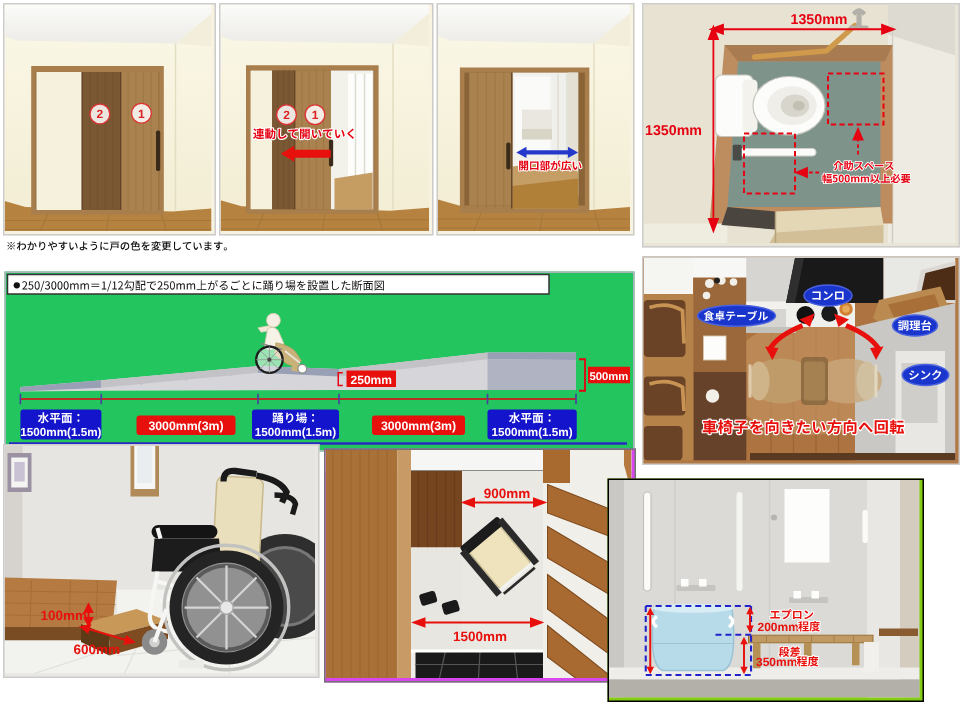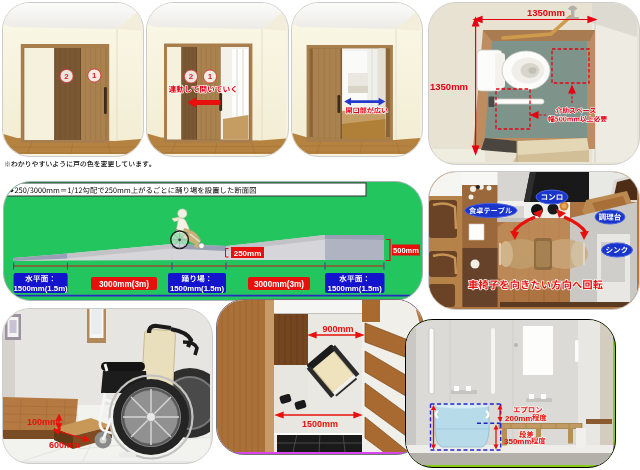--- a/index.html
+++ b/index.html
@@ -1,15 +1,15 @@
 <!DOCTYPE html>
 <html><head><meta charset="utf-8"><style>
 html,body{margin:0;padding:0;background:#fff;width:640px;height:470px;overflow:hidden;}
 body{font-family:"Liberation Sans",sans-serif;position:relative;}
-.p{position:absolute;overflow:hidden;border-radius:28px;}
+.p{position:absolute;overflow:hidden;}
 svg{display:block}
 </style></head><body>
 
 <div class="p" style="left:2px;top:2px;width:140px;height:153px;border:1px solid #ccc;background:#f7f3e0">
 <svg width="138" height="151" viewBox="0 0 138 151">
 <defs>
         <linearGradient id="wallg" x1="0" y1="0" x2="0" y2="1">
           <stop offset="0" stop-color="#fbf8e8"></stop>
           <stop offset="1" stop-color="#f2edd3"></stop>
         </linearGradient>
@@ -360,21 +360,21 @@
       <path transform="translate(40,41.3)" d="M5.9 -1.8 5.7 -1.6V-3.8C6 -3.6 6.3 -3.5 6.5 -3.4C6.7 -3.6 6.9 -4 7.1 -4.2C5.9 -4.5 4.8 -5.2 4 -6.1H3.1C2.5 -5.4 1.4 -4.6 0.2 -4.1C0.3 -3.9 0.6 -3.6 0.7 -3.4C0.9 -3.5 1.2 -3.6 1.4 -3.8V-0.3L0.7 -0.2L0.8 0.6C1.6 0.5 2.8 0.4 3.9 0.3L3.8 -0.5L2.3 -0.3V-1.4H3.1C3.8 -0.3 4.8 0.4 6.4 0.6C6.5 0.4 6.7 0.1 6.9 -0.1C6.3 -0.2 5.7 -0.3 5.2 -0.5C5.7 -0.7 6.2 -1 6.6 -1.3ZM3.1 -4.7V-4.1H2.1C2.7 -4.5 3.2 -5 3.6 -5.4C3.9 -5 4.5 -4.5 5.1 -4.1H4V-4.7ZM4.9 -2.5V-2.1H2.3V-2.5ZM4.9 -3.1H2.3V-3.5H4.9ZM4.5 -0.9C4.3 -1.1 4.1 -1.2 4 -1.4H5.4C5.1 -1.2 4.8 -1.1 4.5 -0.9Z M9.1 -2.7H12.5V-2.3H9.1ZM9.1 -3.8H12.5V-3.4H9.1ZM7.5 -1.2V-0.4H10.3V0.6H11.2V-0.4H14.1V-1.2H11.2V-1.6H13.4V-4.5H11.2V-4.9H13.8V-5.6H11.2V-6.1H10.3V-4.5H8.3V-1.6H10.3V-1.2Z M15.8 -5.5V-4.6C16.1 -4.6 16.4 -4.6 16.6 -4.6C17.1 -4.6 19.1 -4.6 19.5 -4.6C19.8 -4.6 20 -4.6 20.3 -4.6V-5.5C20 -5.5 19.8 -5.5 19.5 -5.5C19.1 -5.5 17.1 -5.5 16.6 -5.5C16.4 -5.5 16.1 -5.5 15.8 -5.5ZM15 -3.7V-2.7C15.2 -2.8 15.5 -2.8 15.7 -2.8H17.7C17.7 -2.2 17.5 -1.6 17.2 -1.2C16.9 -0.8 16.4 -0.3 15.9 -0.1L16.8 0.5C17.4 0.1 18 -0.4 18.2 -0.9C18.5 -1.4 18.6 -2 18.7 -2.8H20.4C20.6 -2.8 20.9 -2.8 21.1 -2.7V-3.7C20.9 -3.7 20.6 -3.6 20.4 -3.6C20 -3.6 16.1 -3.6 15.7 -3.6C15.5 -3.6 15.2 -3.7 15 -3.7Z M22.3 -3.3V-2.2C22.5 -2.2 23 -2.2 23.4 -2.2C24.3 -2.2 26.6 -2.2 27.3 -2.2C27.6 -2.2 28 -2.2 28.1 -2.2V-3.3C27.9 -3.3 27.6 -3.3 27.3 -3.3C26.6 -3.3 24.3 -3.3 23.4 -3.3C23 -3.3 22.5 -3.3 22.3 -3.3Z M35.3 -6.2 34.7 -6C34.9 -5.7 35.1 -5.3 35.3 -5L35.8 -5.3C35.7 -5.6 35.5 -6 35.3 -6.2ZM35 -4.7 34.6 -5 34.8 -5.1C34.7 -5.4 34.5 -5.8 34.3 -6.1L33.7 -5.8C33.8 -5.6 34 -5.4 34.1 -5.1C33.9 -5.1 33.8 -5.1 33.7 -5.1C33.3 -5.1 30.9 -5.1 30.4 -5.1C30.2 -5.1 29.8 -5.1 29.5 -5.2V-4.2C29.7 -4.2 30.1 -4.2 30.4 -4.2C30.9 -4.2 33.3 -4.2 33.8 -4.2C33.7 -3.6 33.4 -2.8 32.9 -2.2C32.3 -1.4 31.5 -0.8 30.1 -0.5L30.9 0.4C32.2 -0 33.1 -0.7 33.8 -1.6C34.4 -2.4 34.7 -3.5 34.8 -4.2C34.9 -4.4 34.9 -4.6 35 -4.7Z M39.6 -0.2 40.2 0.3C40.3 0.3 40.4 0.2 40.5 0.1C41.3 -0.3 42.4 -1.1 43 -1.8L42.4 -2.6C41.9 -1.9 41.2 -1.4 40.6 -1.1C40.6 -1.6 40.6 -4.3 40.6 -4.9C40.6 -5.2 40.7 -5.5 40.7 -5.5H39.6C39.6 -5.5 39.7 -5.2 39.7 -4.9C39.7 -4.3 39.7 -1.1 39.7 -0.7C39.7 -0.5 39.7 -0.3 39.6 -0.2ZM36.3 -0.3 37.2 0.3C37.8 -0.2 38.2 -0.9 38.4 -1.7C38.6 -2.5 38.7 -4 38.7 -4.8C38.7 -5.1 38.7 -5.5 38.7 -5.5H37.7C37.7 -5.3 37.7 -5.1 37.7 -4.8C37.7 -4 37.7 -2.6 37.5 -2C37.3 -1.4 36.9 -0.7 36.3 -0.3Z" fill="#fff"></path>
       <ellipse cx="181" cy="45" rx="15" ry="7" fill="#1a35cc" stroke="#4a62e0" stroke-width="1"></ellipse>
       <path transform="translate(169.5,47.8)" d="M0.5 -4.1V-3.4H2.6V-4.1ZM0.6 -6.2V-5.5H2.5V-6.2ZM0.5 -3.1V-2.4H2.6V-3.1ZM0.2 -5.2V-4.5H2.8V-5.2ZM4.7 -5.3V-4.8H4.1V-4.2H4.7V-3.7H4.1V-3H6.1V-3.7H5.4V-4.2H6V-4.8H5.4V-5.3ZM0.5 -2V0.6H1.2V0.3L2.6 0.3C2.8 0.4 3.1 0.6 3.2 0.7C3.8 -0.4 3.9 -2.1 3.9 -3.3V-5.4H6.3V-0.3C6.3 -0.2 6.3 -0.2 6.2 -0.2C6.1 -0.2 5.7 -0.2 5.4 -0.2C5.5 0 5.6 0.4 5.6 0.7C6.2 0.7 6.6 0.7 6.8 0.5C7.1 0.4 7.2 0.1 7.2 -0.3V-6.2H3V-3.3C3 -2.3 3 -0.9 2.6 0.1V-2ZM4.1 -2.6V-0.3H4.8V-0.6H6V-2.6ZM4.8 -1.9H5.4V-1.2H4.8ZM1.2 -1.3H1.8V-0.4H1.2Z M11.5 -4H12.3V-3.4H11.5ZM13.1 -4H13.8V-3.4H13.1ZM11.5 -5.4H12.3V-4.7H11.5ZM13.1 -5.4H13.8V-4.7H13.1ZM10.1 -0.4V0.4H15V-0.4H13.1V-1.1H14.8V-1.9H13.1V-2.6H14.7V-6.1H10.7V-2.6H12.2V-1.9H10.6V-1.1H12.2V-0.4ZM7.8 -0.9 8 -0C8.7 -0.3 9.6 -0.6 10.5 -0.8L10.3 -1.7L9.6 -1.5V-3H10.3V-3.8H9.6V-5.2H10.4V-6H7.9V-5.2H8.7V-3.8H7.9V-3H8.7V-1.2Z M16.5 -2.7V0.7H17.4V0.4H20.6V0.7H21.5V-2.7ZM17.4 -0.5V-1.8H20.6V-0.5ZM15.6 -4.3 15.7 -3.4C17.1 -3.4 19.3 -3.5 21.3 -3.6C21.5 -3.4 21.6 -3.1 21.8 -2.9L22.5 -3.5C22.2 -4.2 21.2 -5.1 20.5 -5.7L19.8 -5.2C20 -5 20.3 -4.7 20.5 -4.5L17.9 -4.4C18.3 -4.9 18.7 -5.6 19 -6.2L18 -6.5C17.7 -5.8 17.2 -5 16.8 -4.3Z" fill="#fff"></path>
       <ellipse cx="188" cy="78" rx="15.5" ry="7" fill="#1a35cc" stroke="#4a62e0" stroke-width="1"></ellipse>
       <path transform="translate(176.5,80.8)" d="M2.3 -6 1.8 -5.2C2.3 -4.9 3.1 -4.4 3.5 -4.1L4.1 -4.9C3.7 -5.2 2.9 -5.7 2.3 -6ZM0.9 -0.6 1.5 0.4C2.2 0.3 3.3 -0.1 4 -0.6C5.3 -1.3 6.4 -2.2 7.1 -3.3L6.5 -4.3C5.9 -3.2 4.8 -2.2 3.5 -1.5C2.7 -1 1.8 -0.8 0.9 -0.6ZM1.2 -4.3 0.6 -3.4C1.1 -3.2 1.9 -2.7 2.4 -2.4L2.9 -3.2C2.5 -3.5 1.7 -4 1.2 -4.3Z M9.4 -5.8 8.7 -5C9.3 -4.6 10.2 -3.8 10.6 -3.4L11.4 -4.2C11 -4.6 10 -5.4 9.4 -5.8ZM8.5 -0.7 9.1 0.3C10.2 0.1 11.2 -0.3 11.9 -0.8C13.2 -1.5 14.2 -2.6 14.8 -3.6L14.2 -4.7C13.7 -3.6 12.7 -2.5 11.4 -1.7C10.7 -1.3 9.7 -0.9 8.5 -0.7Z M19.6 -5.9 18.4 -6.3C18.4 -6 18.2 -5.7 18.1 -5.5C17.7 -4.8 17.1 -3.9 15.7 -3L16.6 -2.4C17.3 -2.9 18 -3.6 18.5 -4.3H20.6C20.5 -3.7 20.1 -2.8 19.6 -2.2C18.9 -1.4 18 -0.8 16.5 -0.3L17.4 0.5C18.8 -0.1 19.7 -0.8 20.5 -1.6C21.1 -2.5 21.6 -3.5 21.8 -4.2C21.8 -4.4 21.9 -4.6 22 -4.7L21.3 -5.2C21.1 -5.2 20.8 -5.1 20.6 -5.1H19.1L19.1 -5.2C19.2 -5.3 19.4 -5.7 19.6 -5.9Z" fill="#fff"></path>
       <path transform="translate(39,116.5)" d="M1.5 -6.2V-2.1H4.4V-1.6H0.5V-0.4H4.4V0.9H5.7V-0.4H9.8V-1.6H5.7V-2.1H8.7V-6.2H5.7V-6.7H9.5V-7.8H5.7V-8.7H4.4V-7.8H0.7V-6.7H4.4V-6.2ZM2.7 -3.7H4.4V-3.1H2.7ZM5.7 -3.7H7.5V-3.1H5.7ZM2.7 -5.2H4.4V-4.6H2.7ZM5.7 -5.2H7.5V-4.6H5.7Z M14.7 -3.4V-0.4H15.7V-0.9H17.8V-3.4ZM15.7 -2.6H16.7V-1.8H15.7ZM16.8 -8.7C16.7 -8.4 16.7 -8.1 16.7 -7.9H14.6V-6.9H16.5C16.2 -6.3 15.6 -6 14.3 -5.7C14.5 -5.6 14.7 -5.3 14.9 -5H14.2V-4H18.4V-0.3C18.4 -0.2 18.4 -0.2 18.2 -0.2C18 -0.2 17.5 -0.2 16.9 -0.2C17.1 0.1 17.3 0.6 17.4 0.9C18.1 0.9 18.7 0.9 19.1 0.7C19.5 0.6 19.6 0.2 19.6 -0.3V-4H20.3V-5H19.4L20.1 -5.7C19.5 -6 18.5 -6.5 17.7 -6.8L17.7 -6.9H20V-7.9H17.9L17.9 -8.7ZM15.5 -5C16.3 -5.2 16.8 -5.5 17.2 -5.9C17.8 -5.6 18.5 -5.3 19 -5ZM12 -8.7V-6.8H10.8V-5.6H11.9C11.7 -4.4 11.2 -3 10.6 -2.2C10.8 -1.8 11.1 -1.3 11.2 -0.9C11.5 -1.4 11.8 -2.2 12 -3V0.9H13.1V-3.6C13.3 -3.2 13.5 -2.8 13.6 -2.5L14.3 -3.4C14.2 -3.7 13.5 -4.8 13.1 -5.2V-5.6H14.1V-6.8H13.1V-8.7Z M22.3 -8V-6.8H27.3C26.9 -6.5 26.4 -6.1 25.9 -5.8H25.3V-4.2H21.2V-3H25.3V-0.5C25.3 -0.3 25.2 -0.3 25 -0.3C24.7 -0.3 24 -0.3 23.2 -0.3C23.5 0 23.7 0.6 23.8 0.9C24.7 0.9 25.4 0.9 25.9 0.7C26.4 0.5 26.6 0.2 26.6 -0.5V-3H30.6V-4.2H26.6V-4.9C27.7 -5.5 29 -6.5 29.8 -7.4L28.9 -8.1L28.6 -8Z M40.4 -4.3 39.9 -5.5C39.5 -5.3 39.2 -5.2 38.8 -5C38.3 -4.8 37.9 -4.6 37.4 -4.4C37.2 -4.9 36.6 -5.2 36 -5.2C35.7 -5.2 35.1 -5.1 34.9 -5C35.1 -5.3 35.3 -5.6 35.5 -6C36.5 -6 37.8 -6.1 38.8 -6.3L38.8 -7.5C37.9 -7.3 36.9 -7.2 35.9 -7.2C36 -7.6 36.1 -7.9 36.2 -8.2L34.8 -8.3C34.8 -7.9 34.7 -7.5 34.6 -7.1H34.1C33.6 -7.1 32.8 -7.2 32.3 -7.2V-6C32.9 -6 33.6 -6 34 -6H34.2C33.7 -5.1 33 -4.2 31.9 -3.2L33 -2.4C33.4 -2.8 33.7 -3.2 34 -3.5C34.4 -3.9 35 -4.2 35.6 -4.2C35.8 -4.2 36.1 -4.1 36.3 -3.8C35.1 -3.2 33.9 -2.4 33.9 -1.1C33.9 0.2 35.1 0.6 36.7 0.6C37.6 0.6 38.9 0.5 39.6 0.4L39.6 -0.9C38.7 -0.7 37.6 -0.6 36.7 -0.6C35.7 -0.6 35.2 -0.8 35.2 -1.3C35.2 -1.8 35.6 -2.2 36.4 -2.7C36.4 -2.2 36.4 -1.7 36.3 -1.4H37.6L37.5 -3.2C38.1 -3.5 38.7 -3.7 39.2 -3.9C39.5 -4 40.1 -4.3 40.4 -4.3Z M45.8 -8.7C45.7 -8.1 45.5 -7.5 45.3 -7H42.5V0.9H43.7V-5.8H49.7V-0.5C49.7 -0.3 49.7 -0.3 49.5 -0.3C49.3 -0.3 48.6 -0.3 48 -0.3C48.1 0 48.3 0.6 48.4 0.9C49.3 0.9 49.9 0.9 50.4 0.7C50.8 0.5 51 0.2 51 -0.5V-7H46.7C46.9 -7.4 47.2 -7.9 47.4 -8.4ZM45.8 -3.7H47.6V-2.3H45.8ZM44.7 -4.8V-0.6H45.8V-1.3H48.7V-4.8Z M55.4 -2.8 54.2 -3.1C53.9 -2.6 53.7 -2.1 53.7 -1.4C53.8 0 55 0.6 57.1 0.6C57.9 0.6 58.8 0.6 59.5 0.4L59.6 -0.8C58.9 -0.7 58 -0.6 57.1 -0.6C55.7 -0.6 55 -0.9 55 -1.7C55 -2.1 55.2 -2.5 55.4 -2.8ZM53.5 -5.2 53.6 -4C55.1 -3.9 56.8 -3.9 58 -4C58.2 -3.6 58.4 -3.3 58.6 -2.9C58.3 -2.9 57.7 -3 57.3 -3L57.2 -2.1C57.9 -2 59 -1.8 59.6 -1.7L60.2 -2.7C60 -2.8 59.9 -3 59.8 -3.2C59.6 -3.5 59.4 -3.8 59.2 -4.1C59.8 -4.2 60.4 -4.3 60.9 -4.4L60.7 -5.6C60.2 -5.5 59.5 -5.3 58.7 -5.2L58.5 -5.7L58.4 -6.2C59.1 -6.2 59.7 -6.4 60.3 -6.5L60.1 -7.7C59.4 -7.5 58.8 -7.4 58.1 -7.3C58 -7.6 58 -8 57.9 -8.3L56.5 -8.2C56.7 -7.8 56.8 -7.5 56.9 -7.2C55.9 -7.1 54.9 -7.2 53.7 -7.3L53.7 -6.2C55 -6 56.2 -6 57.2 -6.1L57.4 -5.5L57.5 -5.1C56.4 -5 55 -5 53.5 -5.2Z M67.8 -5.1V-3.9C68.5 -3.9 69.1 -4 69.8 -4C70.4 -4 71 -3.9 71.6 -3.8L71.6 -5.1C71 -5.1 70.4 -5.2 69.8 -5.2C69.1 -5.2 68.4 -5.1 67.8 -5.1ZM68.4 -2.5 67.2 -2.6C67.1 -2.2 67 -1.7 67 -1.2C67 -0.2 67.9 0.4 69.6 0.4C70.4 0.4 71.1 0.3 71.7 0.2L71.8 -1.1C71 -0.9 70.3 -0.9 69.6 -0.9C68.6 -0.9 68.2 -1.2 68.2 -1.6C68.2 -1.9 68.3 -2.2 68.4 -2.5ZM64.6 -6.6C64.2 -6.6 63.9 -6.6 63.3 -6.7L63.4 -5.4C63.7 -5.4 64.1 -5.4 64.6 -5.4L65.3 -5.4L65.1 -4.5C64.7 -3.1 63.9 -1 63.3 0L64.7 0.5C65.3 -0.7 66 -2.8 66.3 -4.2L66.7 -5.5C67.3 -5.6 68 -5.7 68.6 -5.8V-7.1C68.1 -7 67.5 -6.9 66.9 -6.8L67 -7.2C67.1 -7.4 67.2 -7.9 67.2 -8.1L65.7 -8.3C65.7 -8 65.7 -7.6 65.6 -7.2L65.6 -6.7C65.2 -6.6 64.9 -6.6 64.6 -6.6Z M75.5 -7.3 73.9 -7.3C73.9 -7 74 -6.6 74 -6.3C74 -5.7 74 -4.5 74.1 -3.5C74.4 -0.8 75.3 0.2 76.5 0.2C77.3 0.2 77.9 -0.4 78.6 -2.2L77.6 -3.4C77.4 -2.6 77 -1.4 76.5 -1.4C75.8 -1.4 75.5 -2.4 75.4 -3.9C75.3 -4.6 75.3 -5.4 75.3 -6C75.3 -6.3 75.4 -6.9 75.5 -7.3ZM80.6 -7.1 79.3 -6.6C80.4 -5.4 80.9 -2.9 81.1 -1.3L82.4 -1.8C82.3 -3.3 81.5 -5.9 80.6 -7.1Z M87.6 -8.7V-7H83.7V-5.9H86.6C86.5 -3.7 86.3 -1.3 83.5 -0.1C83.8 0.2 84.2 0.7 84.4 1C86.4 -0.1 87.3 -1.6 87.7 -3.4H90.5C90.3 -1.5 90.1 -0.6 89.9 -0.4C89.7 -0.3 89.6 -0.3 89.4 -0.3C89.1 -0.3 88.4 -0.3 87.7 -0.3C87.9 0 88.1 0.5 88.1 0.9C88.8 0.9 89.5 0.9 89.9 0.9C90.3 0.8 90.6 0.7 91 0.4C91.4 -0.1 91.6 -1.2 91.8 -4C91.8 -4.2 91.8 -4.5 91.8 -4.5H87.9C87.9 -5 87.9 -5.4 88 -5.9H92.9V-7H88.9V-8.7Z M97.8 -8.7C97.7 -8.1 97.5 -7.5 97.3 -7H94.5V0.9H95.7V-5.8H101.7V-0.5C101.7 -0.3 101.7 -0.3 101.5 -0.3C101.3 -0.3 100.6 -0.3 100 -0.3C100.1 0 100.3 0.6 100.4 0.9C101.3 0.9 101.9 0.9 102.4 0.7C102.8 0.5 103 0.2 103 -0.5V-7H98.7C98.9 -7.4 99.2 -7.9 99.4 -8.4ZM97.8 -3.7H99.6V-2.3H97.8ZM96.7 -4.8V-0.6H97.8V-1.3H100.7V-4.8Z M104.4 -3 105.6 -1.8C105.8 -2 106 -2.4 106.3 -2.7C106.7 -3.3 107.4 -4.3 107.8 -4.8C108.1 -5.2 108.3 -5.3 108.7 -4.9C109.2 -4.3 109.9 -3.4 110.5 -2.6C111.2 -1.8 112.1 -0.9 112.8 -0.2L113.9 -1.4C112.9 -2.3 112 -3.2 111.4 -3.9C110.8 -4.5 109.9 -5.6 109.3 -6.3C108.5 -7 107.8 -6.9 107.1 -6.1C106.5 -5.4 105.7 -4.3 105.2 -3.8C104.9 -3.5 104.7 -3.3 104.4 -3Z M118.5 -4.8H120.3V-3H118.5ZM117.4 -5.9V-2H121.6V-5.9ZM115.1 -8.3V0.9H116.4V0.4H122.5V0.9H123.9V-8.3ZM116.4 -0.8V-7.1H122.5V-0.8Z M130.2 -8V-6.8H134.3V-8ZM132.6 -2.4C132.8 -1.9 133.1 -1.3 133.2 -0.8L131.6 -0.7C131.8 -1.6 132.1 -2.8 132.3 -3.9H134.6V-5.1H129.8V-3.9H131C130.9 -2.8 130.6 -1.5 130.4 -0.6L129.5 -0.5L129.8 0.7C130.8 0.6 132.2 0.4 133.6 0.3C133.6 0.5 133.6 0.7 133.7 0.9L134.8 0.4C134.6 -0.5 134.2 -1.8 133.6 -2.8ZM125.5 -6.1V-2.4H126.9V-1.8H125.1V-0.7H126.9V0.9H128.1V-0.7H129.8V-1.8H128.1V-2.4H129.6V-6.1H128.1V-6.6H129.7V-7.7H128.1V-8.7H126.9V-7.7H125.3V-6.6H126.9V-6.1ZM126.4 -3.8H127.1V-3.2H126.4ZM127.9 -3.8H128.6V-3.2H127.9ZM126.4 -5.2H127.1V-4.6H126.4ZM127.9 -5.2H128.6V-4.6H127.9Z" fill="#e8100c" stroke="#fff" stroke-width="1.6" paint-order="stroke" stroke-linejoin="round"></path>
       <rect x="71" y="130" width="137" height="5" fill="#5a3a20"></rect>
 </svg>
   </div>
 
-<div class="p" style="left:2px;top:308px;width:209px;height:154px;border:1px solid #ccc;background:#e9e7e4">
+<div class="p" style="left:2px;top:296px;width:209px;height:154px;border:1px solid #ccc;background:#e9e7e4">
 <svg width="207" height="152" viewBox="0 0 207 152">
 <rect x="0" y="0" width="207" height="152" fill="#e7e5e1"></rect>
       <rect x="0" y="0" width="12" height="100" fill="#d6d3cf"></rect>
       <rect x="2" y="5" width="16" height="26" fill="#9b91a3"></rect>
       <rect x="4.5" y="8" width="11" height="20" fill="#f4f4f2"></rect>
       <rect x="6.5" y="11" width="7" height="13" fill="#c9c2d4"></rect>
       <rect x="84" y="0" width="19" height="34" fill="#b08a58"></rect>
       <rect x="86.5" y="0" width="14" height="29" fill="#f6f6f4"></rect>
       <rect x="88.5" y="0" width="10" height="25" fill="#e9edf0"></rect>
       <polygon points="0,88 75,90 72,121 0,121" fill="#b57a42"></polygon>

